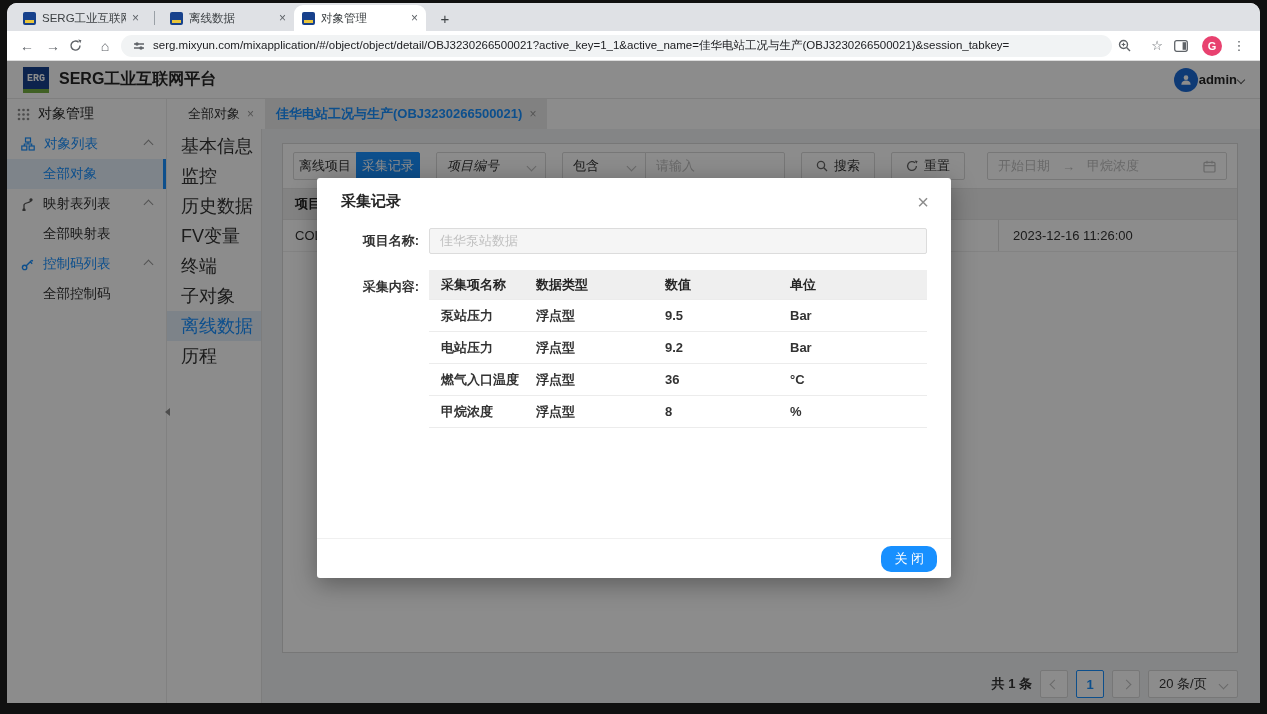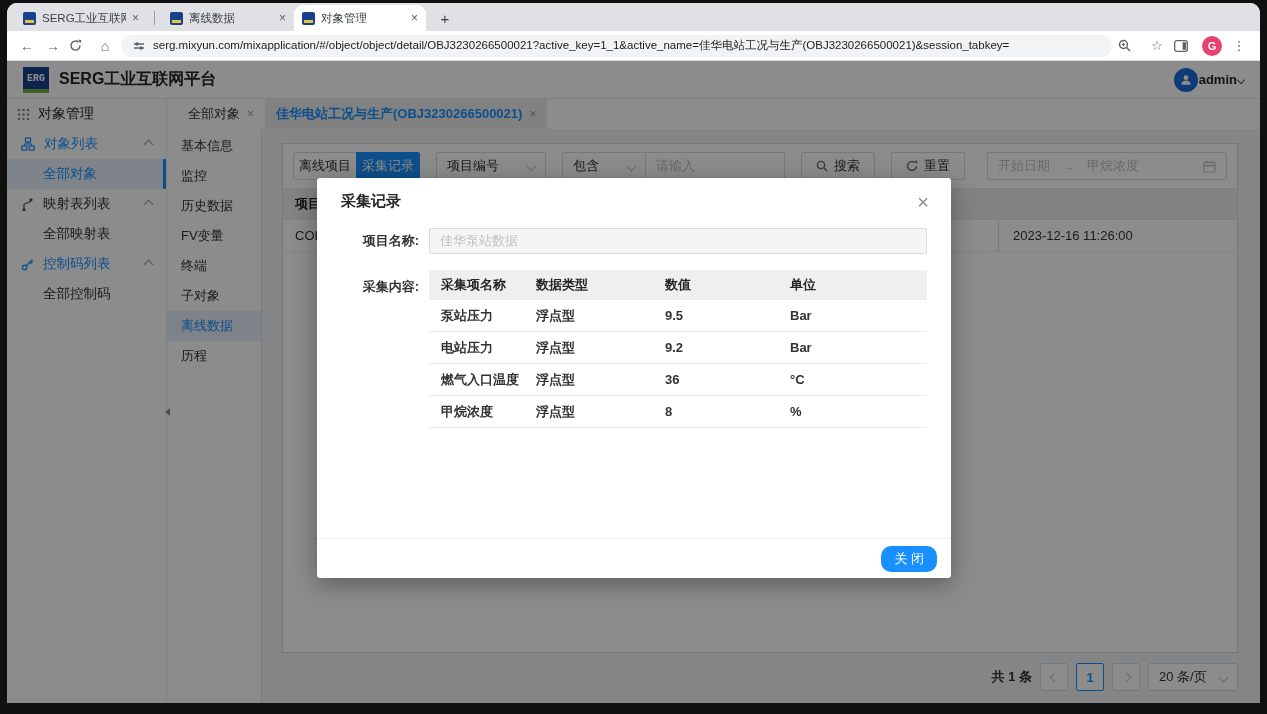--- a/index.html
+++ b/index.html
@@ -57,21 +57,21 @@
   .grow { margin-left:auto; }
 
   .right { flex:1; display:flex; flex-direction:column; min-width:0; }
   .tabbar { height:30px; background:#fff; display:flex; align-items:stretch; padding-left:10px; flex:none; }
   .ctab { display:flex; align-items:center; gap:7px; padding:0 11px; font-size:13px; color:#333; }
   .ctab.active { background:#ececec; color:#1890ff; font-weight:700; }
   .ctab-x { color:#999; font-size:12px; font-weight:400; }
 
   .lower { flex:1; display:flex; min-height:0; }
   .subnav { width:95px; background:#fff; border-right:1px solid #e4e4e4; padding-top:2px; flex:none; }
-  .subnav-item { height:30px; display:flex; align-items:center; padding-left:14px; font-size:13px; color:#333; }
+  .subnav-item { height:30px; display:flex; align-items:center; padding-left:14px; font-size:18px; color:#333; }
   .subnav-item.sel { background:#e3eefa; color:#1890ff; }
 
   .content { flex:1; padding:14px 22px 0 20px; display:flex; flex-direction:column; min-width:0; }
   .panel { background:#fff; border:1px solid #d9d9d9; height:510px; display:flex; flex-direction:column; }
   .toolbar { display:flex; align-items:center; padding:8px 10px; flex:none; }
   .tbtn { height:28px; border:1px solid #d9d9d9; background:#fff; font-size:13px; color:#333;
           display:flex; align-items:center; justify-content:center; gap:6px; border-radius:2px; }
   .seg-l { width:64px; border-radius:2px 0 0 2px; }
   .seg-r { width:64px; border-radius:0 2px 2px 0; margin-left:-1px; background:#1890ff; border-color:#1890ff; color:#fff; }
   .tsel { height:28px; border:1px solid #d9d9d9; background:#fff; border-radius:2px; font-size:13px; color:#333;
@@ -86,21 +86,21 @@
            align-items:center; gap:12px; padding:0 10px; font-size:13px; color:#bfbfbf; }
 
   .thead { height:32px; background:#efefef; border-top:1px solid #e6e6e6; border-bottom:1px solid #e6e6e6;
            display:flex; align-items:center; font-size:13px; font-weight:700; color:#262626; flex:none; }
   .trow { height:32px; border-bottom:1px solid #efefef; display:flex; align-items:center;
           font-size:13px; color:#333; flex:none; }
   .c1 { flex:1; padding-left:12px; overflow:hidden; white-space:nowrap; }
   .c2 { width:239px; border-left:1px solid #e0e0e0; padding-left:14px; height:100%;
         display:flex; align-items:center; flex:none; }
 
-  .pagerow { height:28px; margin-top:10px; display:flex; align-items:center; justify-content:flex-end;
+  .pagerow { height:28px; margin-top:17px; display:flex; align-items:center; justify-content:flex-end;
              gap:8px; font-size:13px; color:#333; font-weight:600; }
   .pbtn { width:28px; height:28px; border:1px solid #d9d9d9; background:#fff; border-radius:2px;
           display:flex; align-items:center; justify-content:center; }
   .pbtn.cur { border-color:#1890ff; color:#1890ff; }
   .psel { width:90px; height:28px; border:1px solid #d9d9d9; background:#fff; border-radius:2px;
           display:flex; align-items:center; justify-content:space-between; padding:0 10px; font-weight:400; }
 
   .handle { position:absolute; left:155px; top:300px; width:10px; height:26px;
             display:flex; align-items:center; justify-content:center; z-index:2; }
   .tri-l { width:0; height:0; border-top:4px solid transparent; border-bottom:4px solid transparent;
@@ -308,21 +308,21 @@
           </div>
 
           <div class="content">
             <div class="panel">
               <div class="toolbar">
                 <div style="display:flex;">
                   <div class="tbtn seg-l">离线项目</div>
                   <div class="tbtn seg-r">采集记录</div>
                 </div>
                 <div class="gap16"></div>
-                <div class="tsel" style="width:110px;">
+                <div class="tsel" style="width:110px;font-style:italic;">
                   <span>项目编号</span>
                   <span class="cd"></span>
                 </div>
                 <div class="gap16"></div>
                 <div class="tsel" style="width:84px;border-radius:2px 0 0 2px;">
                   <span>包含</span>
                   <span class="cd"></span>
                 </div>
                 <input class="tinput" placeholder="请输入" style="">
                 <div class="gap16"></div>

